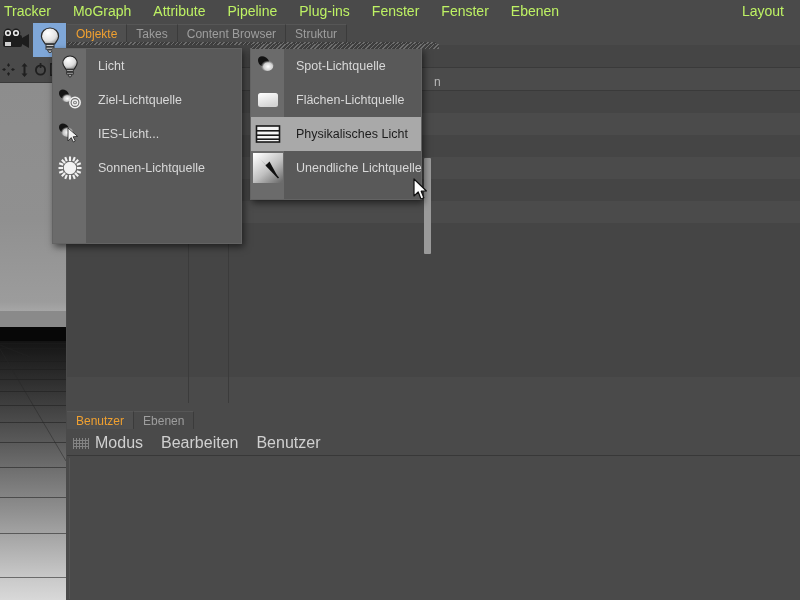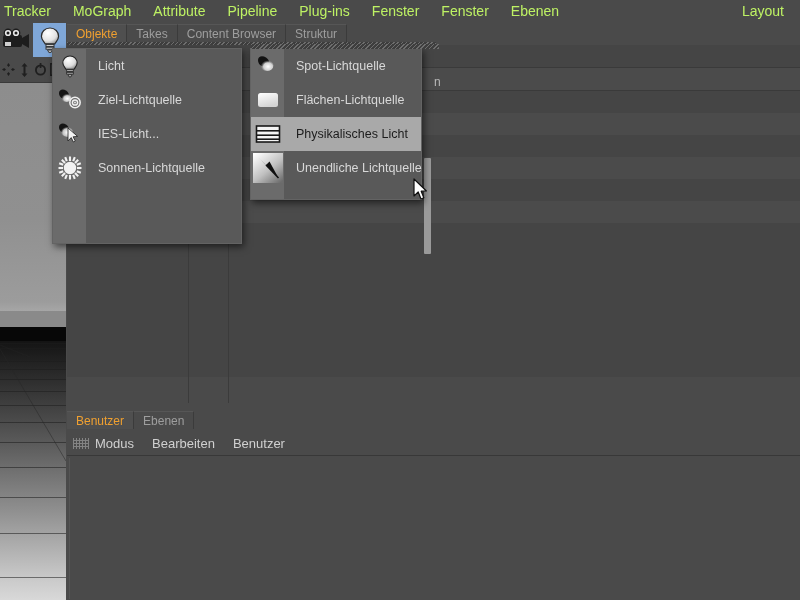--- a/index.html
+++ b/index.html
@@ -137,21 +137,21 @@
   }
   .grip {
     width: 16px; height: 11px; margin-left: 6px; margin-right: 6px;
     background:
       repeating-linear-gradient(0deg,#8e8e8e 0 1px, transparent 1px 3px),
       repeating-linear-gradient(90deg,#8e8e8e 0 1px, transparent 1px 3px);
     background-size: 3px 3px;
     opacity: .85;
   }
   .attrmenu .am {
-    color: #d0d0d0; font-size: 13px; margin-right: 18px; white-space: nowrap;
+    color: #d0d0d0; font-size: 16px; margin-right: 18px; white-space: nowrap;
   }
   .attrbody {
     position: absolute; left: 0; top: 50px; width: 733px; height: 145px;
     background: #4a4a4a;
     border-top: 1px solid #383838;
   }
   .attrbody-inner {
     position: absolute; left: 2px; top: 2px; width: 729px; height: 141px;
     border-left: 1px solid #555;
   }

